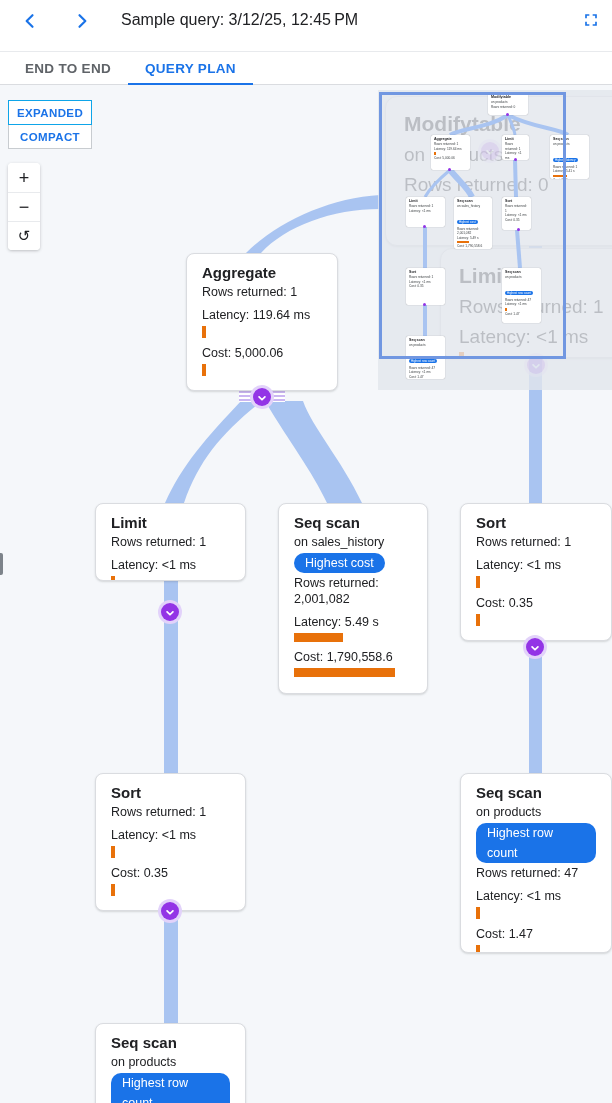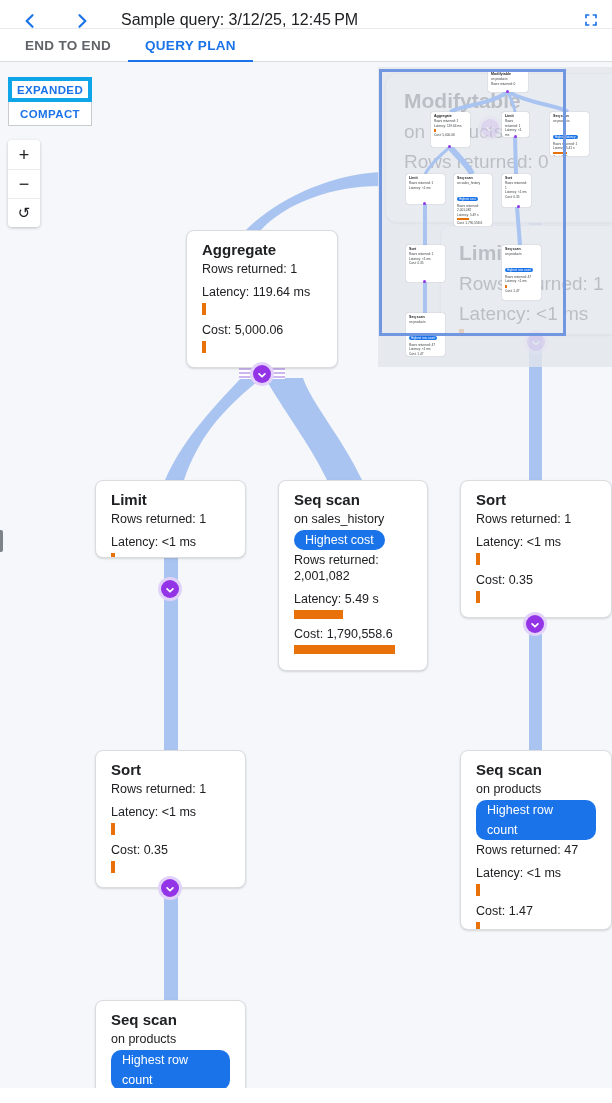--- a/index.html
+++ b/index.html
@@ -1,21 +1,21 @@
 <!DOCTYPE html>
 <html><head>
 <meta charset="utf-8">
 <style>
   * { margin:0; padding:0; box-sizing:border-box; }
   html,body { width:612px; height:1103px; overflow:hidden; background:#fff;
     font-family:"Liberation Sans","DejaVu Sans",sans-serif; }
   .page { position:relative; width:612px; height:1103px; background:#fff; }
 
   
-  .hdr { position:relative; height:29px; background:#fff; border-bottom:1px solid #e8eaed; }
+  .hdr { position:relative; height:52px; background:#fff; border-bottom:1px solid #e8eaed; }
   .nav-btn { position:absolute; top:8px; width:26px; height:26px; border:none; background:transparent; cursor:pointer; }
   .nav-btn svg { display:block; margin:auto; }
   .nav-prev { left:17px; } .nav-next { left:69px; }
   .hdr-title { position:absolute; left:121px; top:11px; font-size:16px; color:#202124; }
   .fs-btn { position:absolute; right:8px; top:8px; width:26px; height:26px; border:none; background:transparent; cursor:pointer; }
 
   
   .tabs { position:relative; height:33px; background:#fff; border-bottom:1px solid #dadce0; display:flex; padding-left:8px; }
   .tab { height:33px; padding:0 17px; border:none; background:transparent; font-family:inherit;
     font-size:13.5px; font-weight:700; letter-spacing:.3px; color:#5f6368; cursor:pointer; position:relative; }
@@ -47,21 +47,21 @@
   .node-chevron { position:absolute; z-index:5; width:18px; height:18px; border-radius:50%;
     background:#9334e6; border:none; cursor:pointer; box-shadow:0 0 0 3px #e2d2fa; }
   .node-chevron svg { display:block; margin:1px auto 0; }
   .stripes { position:absolute; z-index:3; width:46px; height:11px;
     background:repeating-linear-gradient(to bottom,#cbb6f2 0 2px,#ffffff 2px 4px); }
 
   
   .toggle { position:absolute; z-index:7; left:8px; top:15px; width:84px; }
   .toggle-btn { display:block; width:84px; height:25px; background:rgba(255,255,255,.95); border:1px solid #c8ccd0;
     font-family:inherit; font-size:11.5px; font-weight:700; letter-spacing:.4px; color:#1a73e8; cursor:pointer; }
-  .toggle-btn.selected { border:4px solid #0ea5e9; position:relative; z-index:1; }
+  .toggle-btn.selected { border:1px solid #0ea5e9; position:relative; z-index:1; }
   .toggle-btn + .toggle-btn { margin-top:-1px; }
   .zoom-panel { position:absolute; z-index:7; left:8px; top:78px; width:32px; background:#fff; border-radius:4px;
     box-shadow:0 1px 3px rgba(60,64,67,.3); overflow:hidden; }
   .zoom-btn { display:block; width:32px; height:29px; border:none; background:#fff; cursor:pointer;
     font-family:inherit; font-size:18px; line-height:26px; color:#202124; }
   .zoom-btn + .zoom-btn { border-top:1px solid #e8eaed; }
   .zoom-btn.reset { font-size:15px; }
 
   .edge-handle { position:absolute; z-index:7; left:0; top:468px; width:3px; height:22px; background:#7d838a; border-radius:0 2px 2px 0; cursor:pointer; }
 

